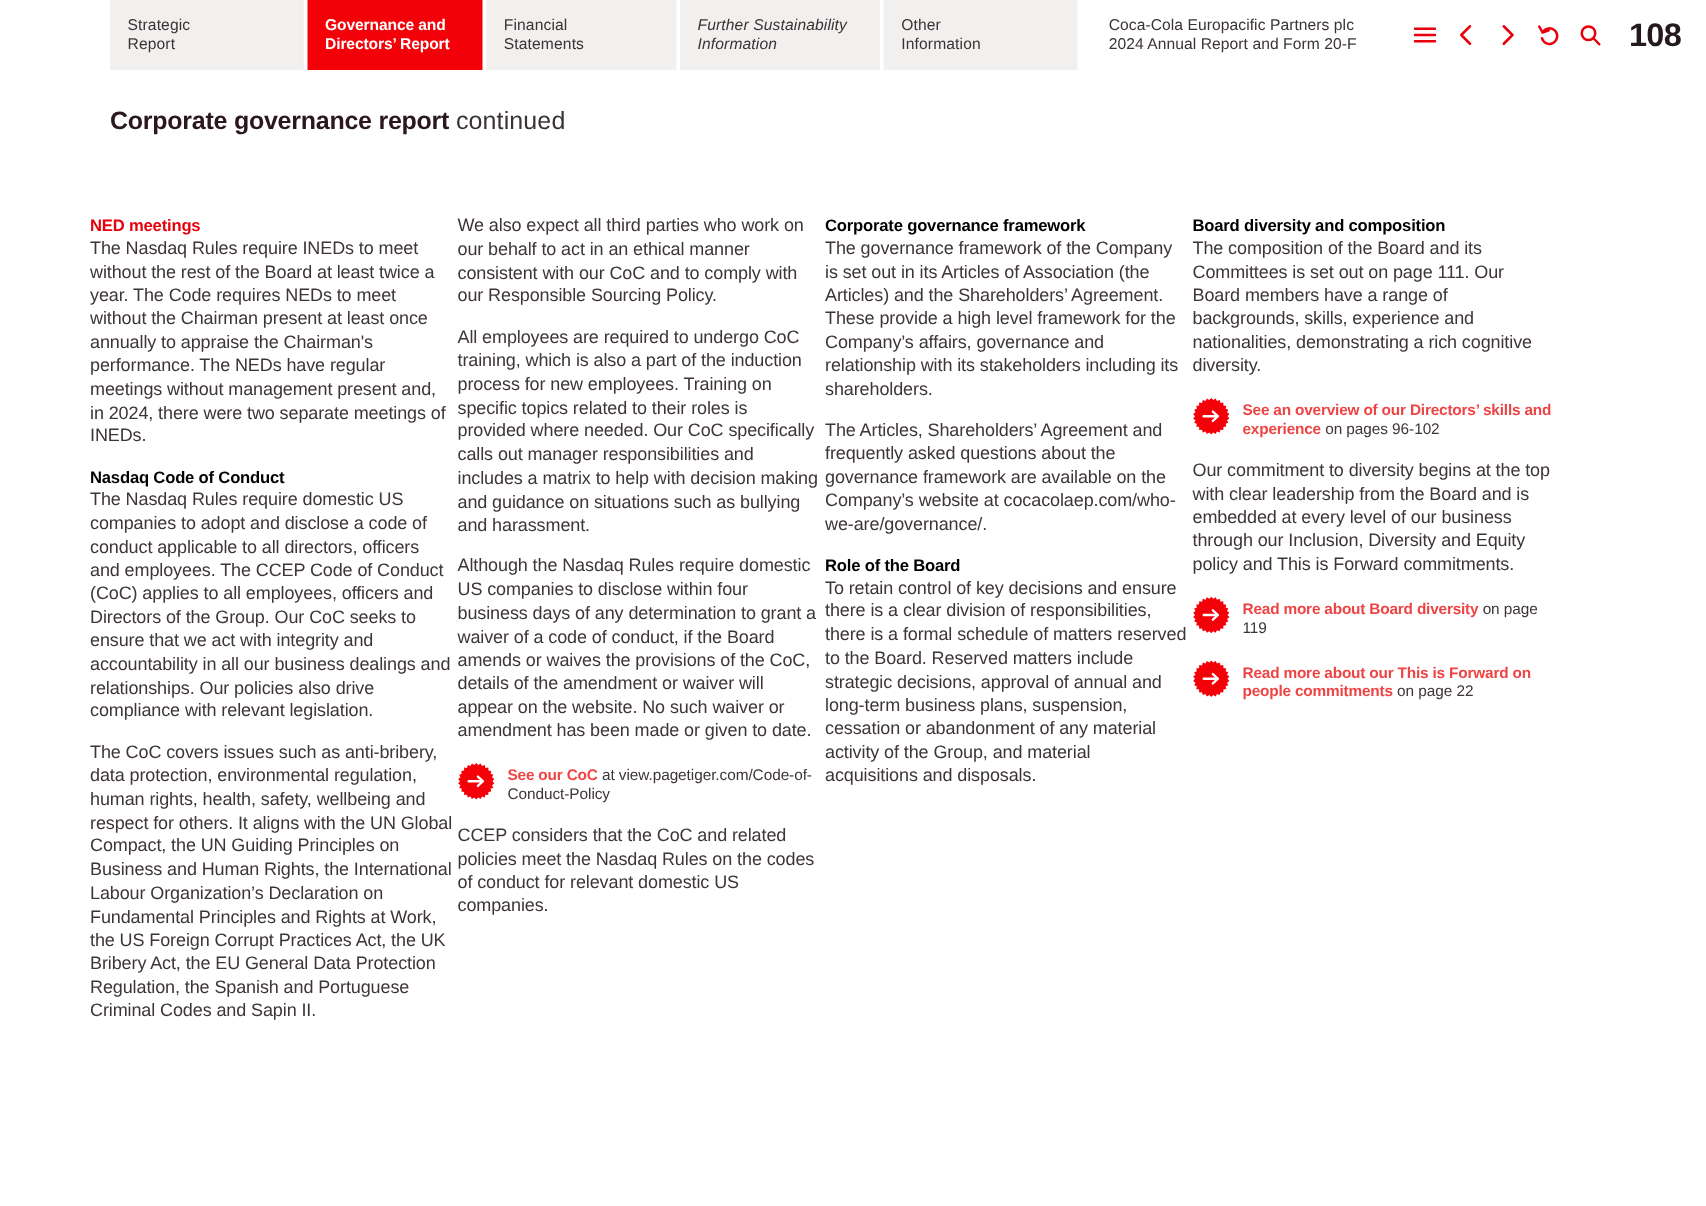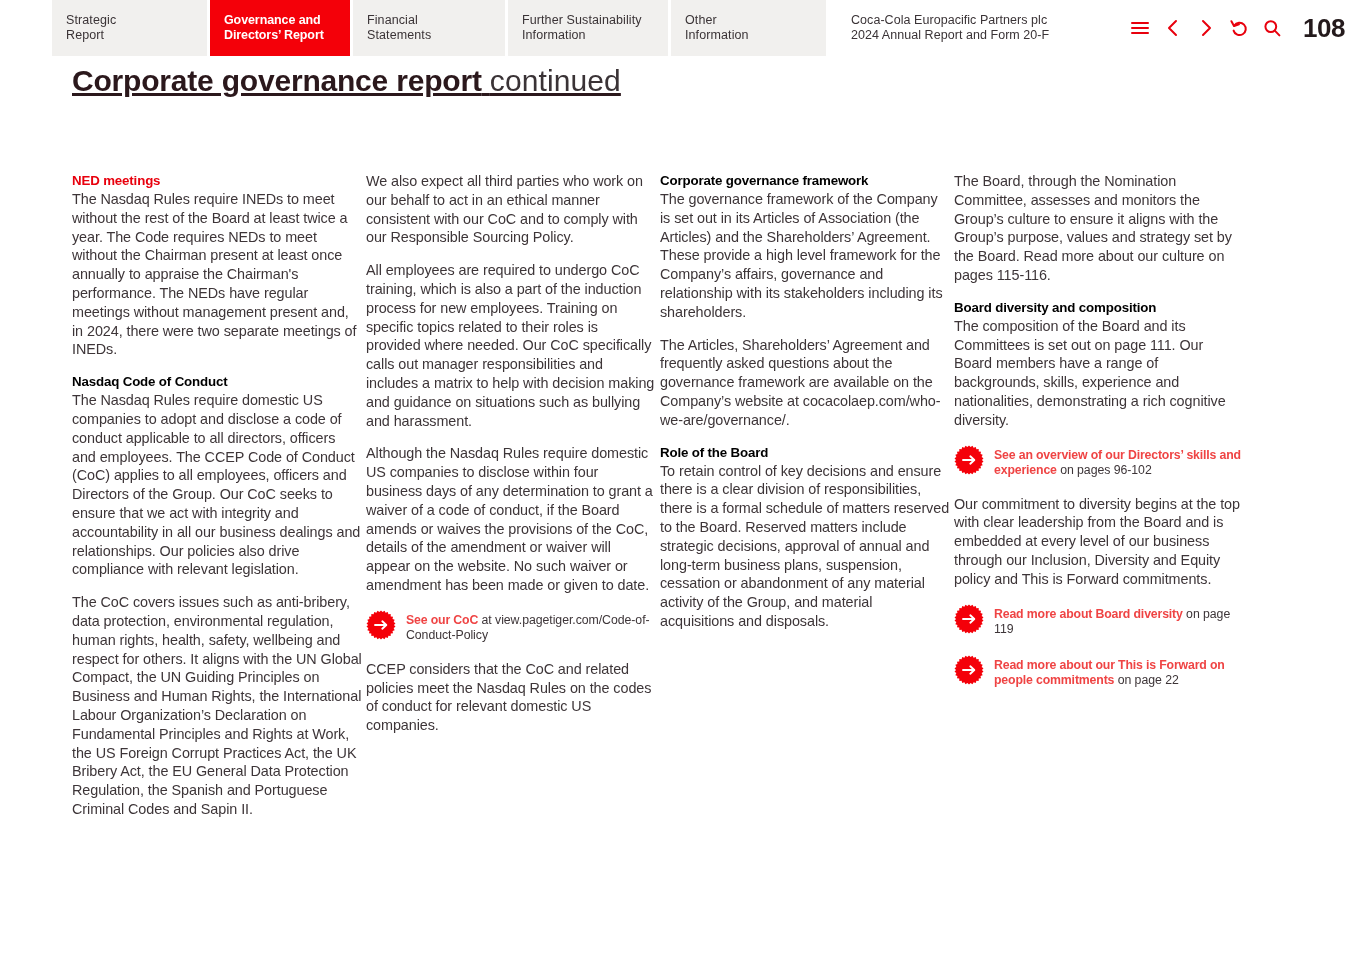--- a/index.html
+++ b/index.html
@@ -15,20 +15,21 @@
     overflow: hidden;
   }
 
   
   .topbar {
     position: relative;
     height: 56px;
     display: flex;
     align-items: stretch;
     padding-left: 52px;
+    margin-left: 36px;
   }
   .tab {
     background: #f1f0ee;
     margin-right: 3px;
     display: flex;
     align-items: center;
     box-sizing: border-box;
     padding: 0 14px;
   }
   .tab-label {
@@ -42,21 +43,21 @@
     background: #f40009;
   }
   .tab.active .tab-label {
     color: #ffffff;
     font-weight: bold;
     letter-spacing: -0.1px;
   }
   .tab-w1 { width: 155px; }
   .tab-w2 { width: 140px; }
   .tab-w3 { width: 152px; }
-  .tab-w4 { width: 160px; }
+  .tab-w4 { width: 160px; font-style: italic; }
   .tab-w5 { width: 155px; }
 
   .doc-title {
     margin-left: 22px;
     align-self: center;
     font-size: 12.5px;
     line-height: 15.5px;
     color: #3a3336;
     white-space: pre-line;
     letter-spacing: 0.05px;
@@ -85,27 +86,26 @@
     color: #241a1c;
     letter-spacing: -0.5px;
     margin-left: 9px;
   }
 
   
   .page-head {
     padding: 10px 0 0 72px;
   }
   .page-head h1 {
-    margin: 0;
-    font-size: 30px;
+    margin: 16px;
+    font-size: 20px;
     line-height: 30px;
     font-weight: bold;
     color: #2b181c;
     letter-spacing: -0.2px;
-    text-decoration: underline;
   }
   .page-head h1 .cont {
     font-weight: normal;
     color: #3a3336;
     letter-spacing: 0.1px;
   }
 
   
   .columns {
     position: absolute;
@@ -256,21 +256,20 @@
       <p>CCEP considers that the CoC and related policies meet the Nasdaq Rules on the codes of conduct for relevant domestic US companies.</p>
     </div>
   <div class="col">
       <h3>Corporate governance framework</h3>
       <p>The governance framework of the Company is set out in its Articles of Association (the Articles) and the Shareholders’ Agreement. These provide a high level framework for the Company’s affairs, governance and relationship with its stakeholders including its shareholders.</p>
       <p>The Articles, Shareholders’ Agreement and frequently asked questions about the governance framework are available on the Company’s website at cocacolaep.com/who-we-are/governance/.</p>
       <h3>Role of the Board</h3>
       <p>To retain control of key decisions and ensure there is a clear division of responsibilities, there is a formal schedule of matters reserved to the Board. Reserved matters include strategic decisions, approval of annual and long-term business plans, suspension, cessation or abandonment of any material activity of the Group, and material acquisitions and disposals.</p>
     </div>
   <div class="col">
-      <p>The Board, through the Nomination Committee, assesses and monitors the Group’s culture to ensure it aligns with the Group’s purpose, values and strategy set by the Board. Read more about our culture on pages 115-116.</p>
       <h3>Board diversity and composition</h3>
       <p>The composition of the Board and its Committees is set out on page 111. Our Board members have a range of backgrounds, skills, experience and nationalities, demonstrating a rich cognitive diversity.</p>
       <div class="callout">
         <span class="callout-icon">
           <svg width="30" height="30" viewBox="0 0 30 30">
             <polygon points="15.00,0.40 16.57,2.09 18.49,0.82 19.61,2.84 21.78,2.07 22.38,4.30 24.68,4.07 24.73,6.38 27.02,6.71 26.51,8.96 28.65,9.82 27.62,11.89 29.49,13.24 28.00,15.00 29.49,16.76 27.62,18.11 28.65,20.18 26.51,21.04 27.02,23.29 24.73,23.62 24.68,25.93 22.38,25.70 21.78,27.93 19.61,27.16 18.49,29.18 16.57,27.91 15.00,29.60 13.43,27.91 11.51,29.18 10.39,27.16 8.22,27.93 7.62,25.70 5.32,25.93 5.27,23.62 2.98,23.29 3.49,21.04 1.35,20.18 2.38,18.11 0.51,16.76 2.00,15.00 0.51,13.24 2.38,11.89 1.35,9.82 3.49,8.96 2.98,6.71 5.27,6.38 5.32,4.07 7.62,4.30 8.22,2.07 10.39,2.84 11.51,0.82 13.43,2.09" fill="#f40009"></polygon>
             <line x1="9" y1="15" x2="20" y2="15" stroke="#fff" stroke-width="1.9" stroke-linecap="round"></line>
             <polyline points="16.3,11.3 20.3,15 16.3,18.7" fill="none" stroke="#fff" stroke-width="1.9" stroke-linecap="round" stroke-linejoin="round"></polyline>
           </svg>
         </span>

